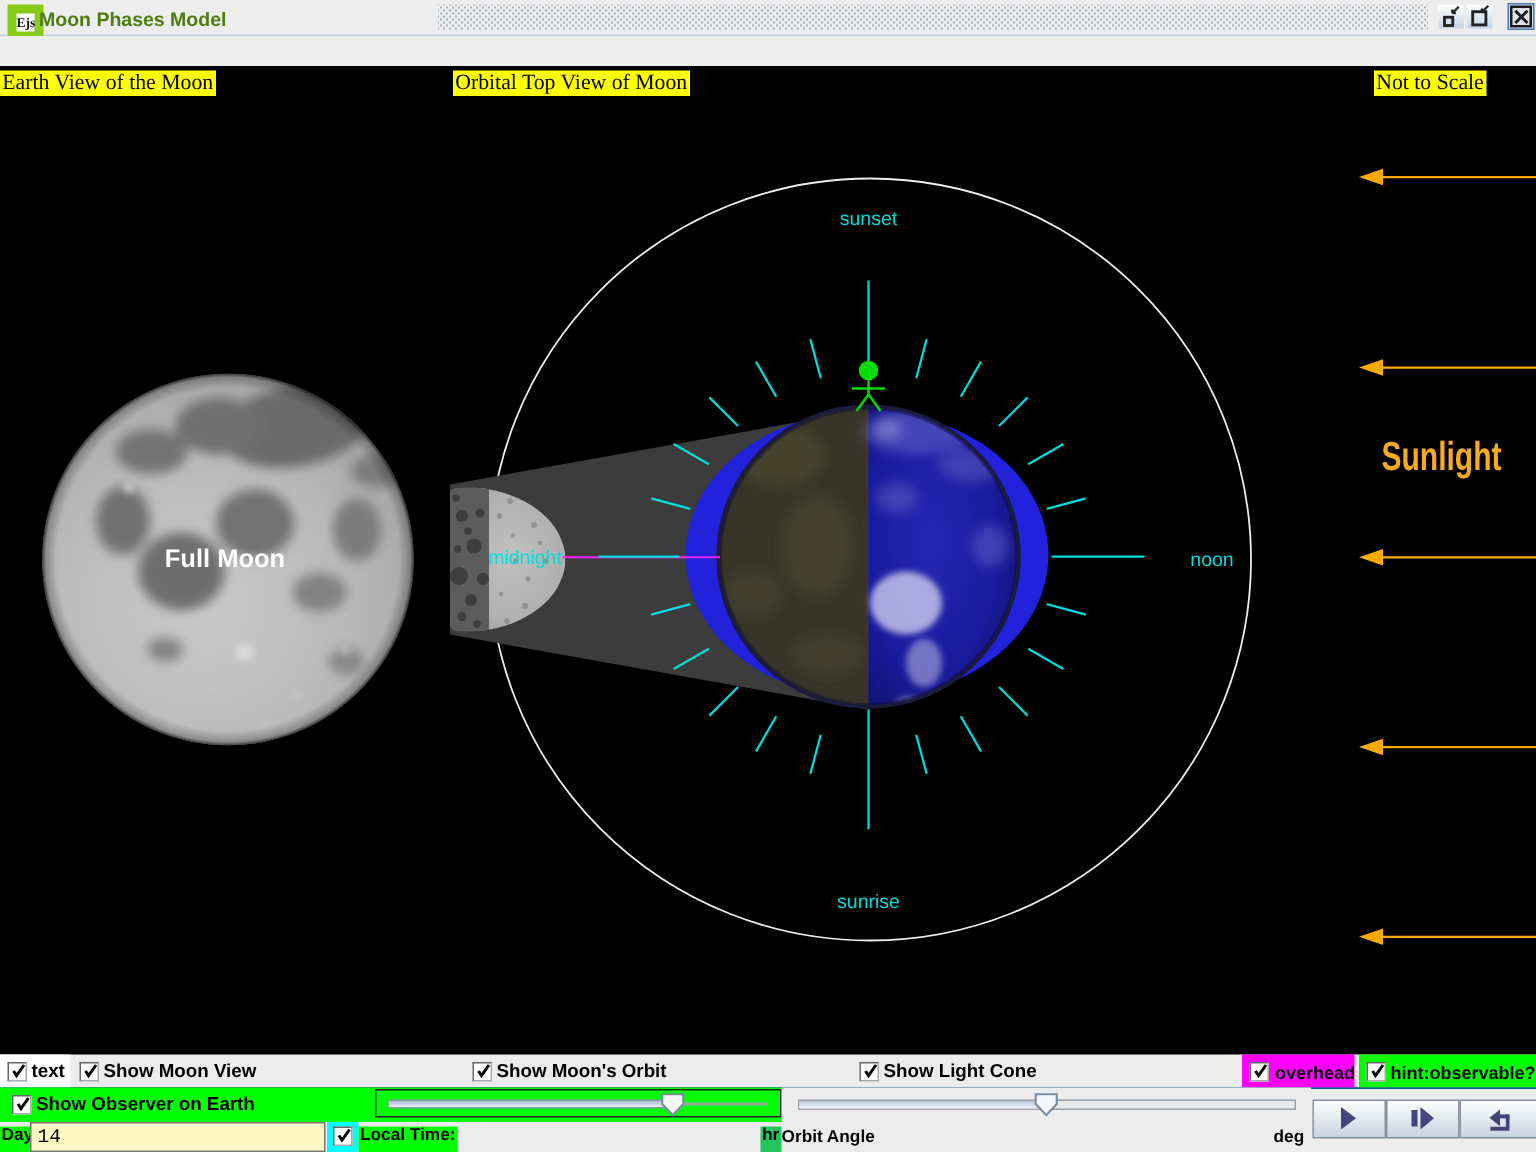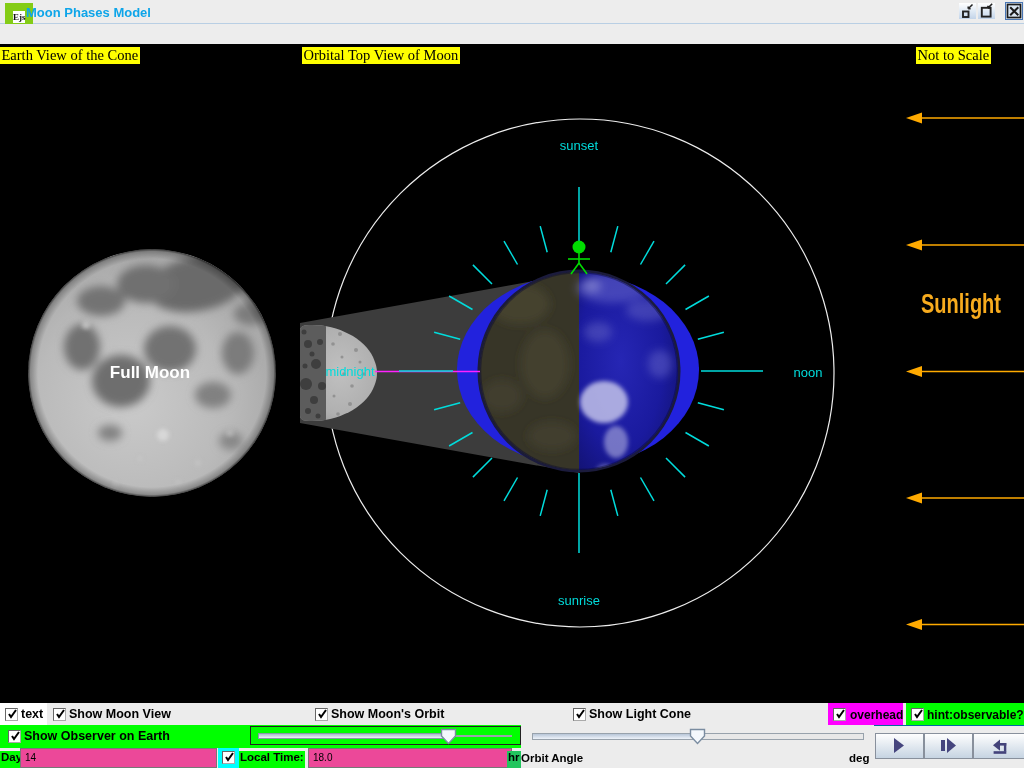--- a/index.html
+++ b/index.html
@@ -4,36 +4,36 @@
 html,body{margin:0;padding:0;}
 body{width:1024px;height:768px;overflow:hidden;background:#000;
  font-family:"Liberation Sans",sans-serif;}
 #app{position:absolute;left:0;top:0;width:1024px;height:768px;}
 .abs{position:absolute;}
 
 #titlebar{left:0;top:0;width:1024px;height:23px;background:#ededed;border-bottom:1px solid #b9cfe4;}
 #tbtex{left:292px;top:3px;width:660px;height:17px;
  background-image:radial-gradient(circle,#9aa8b6 16%,rgba(0,0,0,0) 22%),radial-gradient(circle,#9aa8b6 16%,rgba(0,0,0,0) 22%);
  background-size:4px 4px;background-position:0 0,2px 2px;}
-#ejsicon{left:5px;top:3px;width:12px;height:12px;background:#fff;border:8px solid #84cc16;
+#ejsicon{left:5px;top:3px;width:12px;height:12px;background:#fff;border:6px solid #84cc16;
  color:#111;font-family:"Liberation Serif",serif;font-weight:bold;font-size:9px;line-height:12px;text-align:center;}
-#title{left:26px;top:5px;font-size:13px;font-weight:bold;color:#0ea5e9;letter-spacing:0px;}
+#title{left:26px;top:5px;font-size:13px;font-weight:bold;color:#4d7c0f;letter-spacing:0px;}
 
 #strip{left:0;top:24px;width:1024px;height:20px;background:#ededed;}
 #canvas{left:0;top:44px;width:1024px;height:659px;background:#000;}
 .ylab{position:absolute;top:3px;height:17px;background:#ffff00;color:#000;
  font-family:"Liberation Serif",serif;font-size:14.5px;line-height:16px;padding:0 1.5px;white-space:nowrap;}
 
 #row1{left:0;top:703px;width:1024px;height:22px;background:#ececec;}
 #row2{left:0;top:725px;width:1024px;height:23px;background:#0369a1;}
 #row3{left:0;top:748px;width:942px;height:20px;background:#ececec;}
 .cb{position:absolute;width:11px;height:11px;background:#fff;border-top:1px solid #666;border-left:1px solid #666;border-bottom:1px solid #aaa;border-right:1px solid #aaa;}
 .cb svg{position:absolute;left:0px;top:-1px;}
 .cblab{position:absolute;font-size:12.5px;font-weight:bold;color:#000;white-space:nowrap;}
-.tfield{position:absolute;background:#ec4899;border:1px solid #777;font-size:10px;color:#000;line-height:18px;padding-left:4px;}
+.tfield{position:absolute;background:#fef9c3;border:1px solid #777;font-size:13px;color:#000;line-height:18px;padding-left:4px;font-family:Liberation Mono, monospace;}
 </style></head>
 <body>
 <div id="app">
 <div id="titlebar" class="abs"></div>
 <div id="tbtex" class="abs"></div>
 <div id="ejsicon" class="abs">Ejs</div>
 <div id="title" class="abs">Moon Phases Model</div>
 <div id="winbtns" class="abs" style="left:958px;top:2px;width:66px;height:18px;">
 <svg width="66" height="18" viewBox="0 0 66 18">
  <defs>
@@ -51,21 +51,21 @@
   <rect x="23.8" y="5.8" width="8.8" height="8.8" stroke-width="1.9"></rect>
   <path d="M34.2,1.8 L29.9,6.1 M29.9,6.1 L29.9,3.7 M29.9,6.1 L32.3,6.1"></path>
  </g>
  <rect x="47.5" y="0.5" width="17" height="17" fill="#dbe6f2" stroke="#4a76b4" stroke-width="1"></rect>
  <rect x="49.5" y="2.5" width="13" height="13" fill="none" stroke="#1b1b1b" stroke-width="1.7"></rect>
  <path d="M52.2,5.2 L60.3,13.3 M60.3,5.2 L52.2,13.3" stroke="#1b1b1b" stroke-width="2"></path>
 </svg>
 </div>
 <div id="strip" class="abs"></div>
 <div id="canvas" class="abs">
-<div class="ylab" style="left:0px;">Earth View of the Cone</div>
+<div class="ylab" style="left:0px;">Earth View of the Moon</div>
 <div class="ylab" style="left:302px;text-align:right;">Orbital Top View of Moon</div>
 <div class="ylab" style="left:916px;">Not to Scale</div>
 <svg class="abs" style="left:0;top:0" width="1024" height="659" viewBox="0 0 1024 659">
 <defs>
 <radialGradient id="moong" cx="42%" cy="62%" r="78%">
  <stop offset="0%" stop-color="#cacaca"></stop>
             <stop offset="50%" stop-color="#bababa"></stop>
  <stop offset="82%" stop-color="#a5a5a5"></stop>
             <stop offset="100%" stop-color="#8d8d8d"></stop>
 </radialGradient>
@@ -319,21 +319,20 @@
 <div id="row3" class="abs">
  <div class="cblab" style="left:0px;top:3px;background:#00ff00;height:17px;font-size:11.5px;padding:0 1px;">Day</div>
  <div class="tfield" style="left:20px;top:0;width:191px;height:18px;">14</div>
  <div class="abs" style="left:218px;top:0;width:21px;height:20px;background:#00ffff;"></div>
  <div class="cb" style="left:222px;top:3px;">
         <svg width="13" height="13" viewBox="0 0 13 13">
           <path d="M3,6 L5,9 L10,2" stroke="#000" stroke-width="2" fill="none"></path>
         </svg>
       </div>
  <div class="cblab" style="left:239px;top:3px;background:#00ff00;height:17px;font-size:11.5px;padding:0 1px;">Local Time:</div>
- <div class="tfield" style="left:308px;top:0;width:198px;height:18px;">18.0</div>
  <div class="cblab" style="left:507px;top:3px;background:#22c55e;height:17px;font-size:11.5px;padding:0 1px;">hr</div>
  <div class="cblab" style="left:521px;top:4px;font-size:11.5px;">Orbit Angle</div>
  <div class="cblab" style="left:849px;top:4px;font-size:11.5px;">deg</div>
 </div>
 <div id="btns" class="abs" style="left:874px;top:726px;width:150px;height:42px;">
 
  <div class="abs" style="left:0;top:0;width:150px;height:42px;background:#ececec;"></div>
  <div class="abs" style="left:1px;top:7px;width:47px;height:24px;background:linear-gradient(#fefefe,#c6d4e2);border:1px solid #88909c;"></div>
  <div class="abs" style="left:50px;top:7px;width:47px;height:24px;background:linear-gradient(#fefefe,#c6d4e2);border:1px solid #88909c;"></div>
  <div class="abs" style="left:99px;top:7px;width:50px;height:24px;background:linear-gradient(#fefefe,#c6d4e2);border:1px solid #88909c;"></div>

